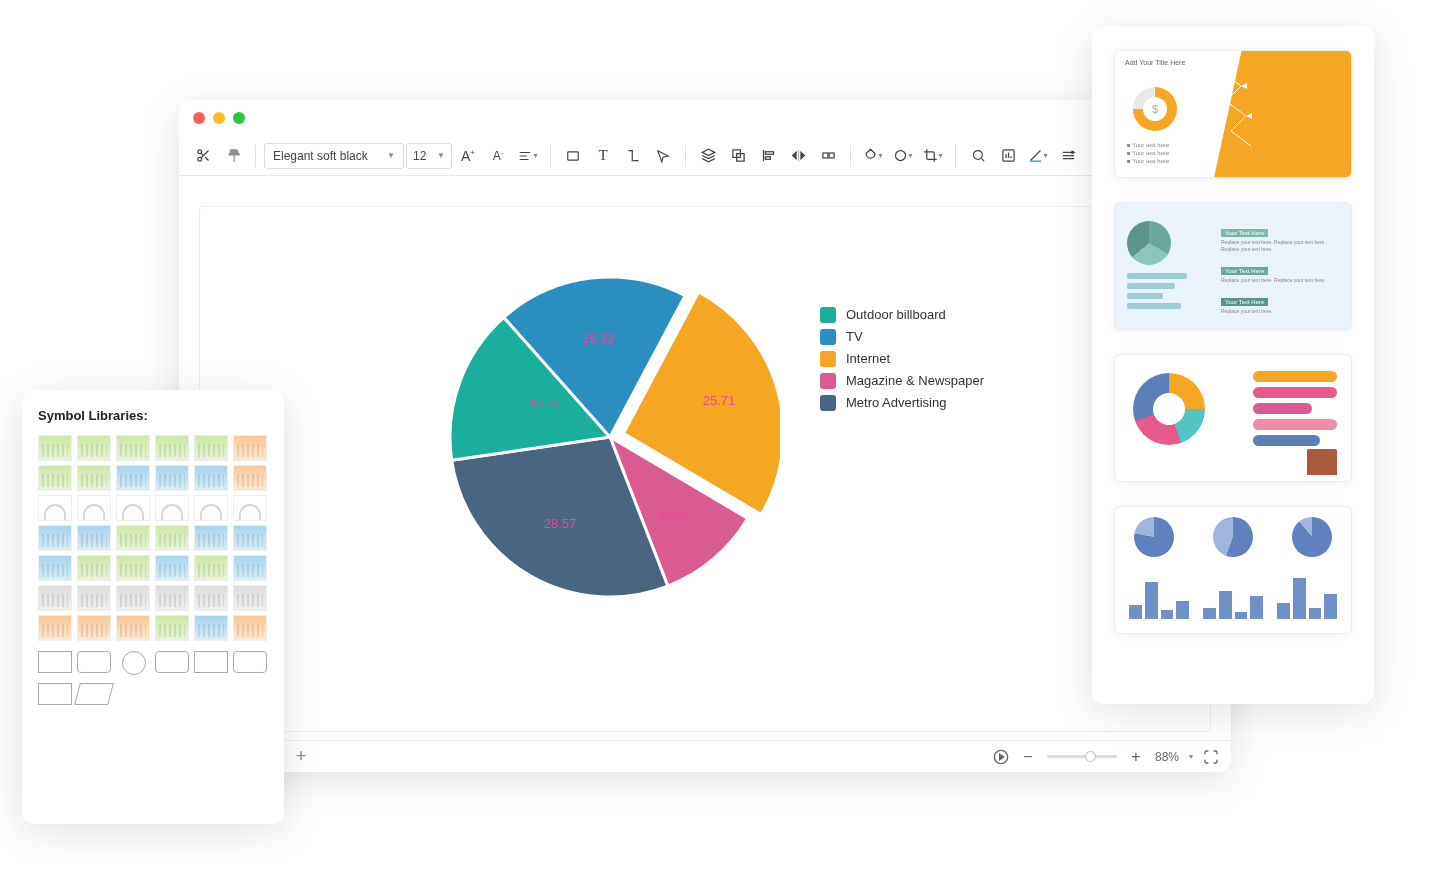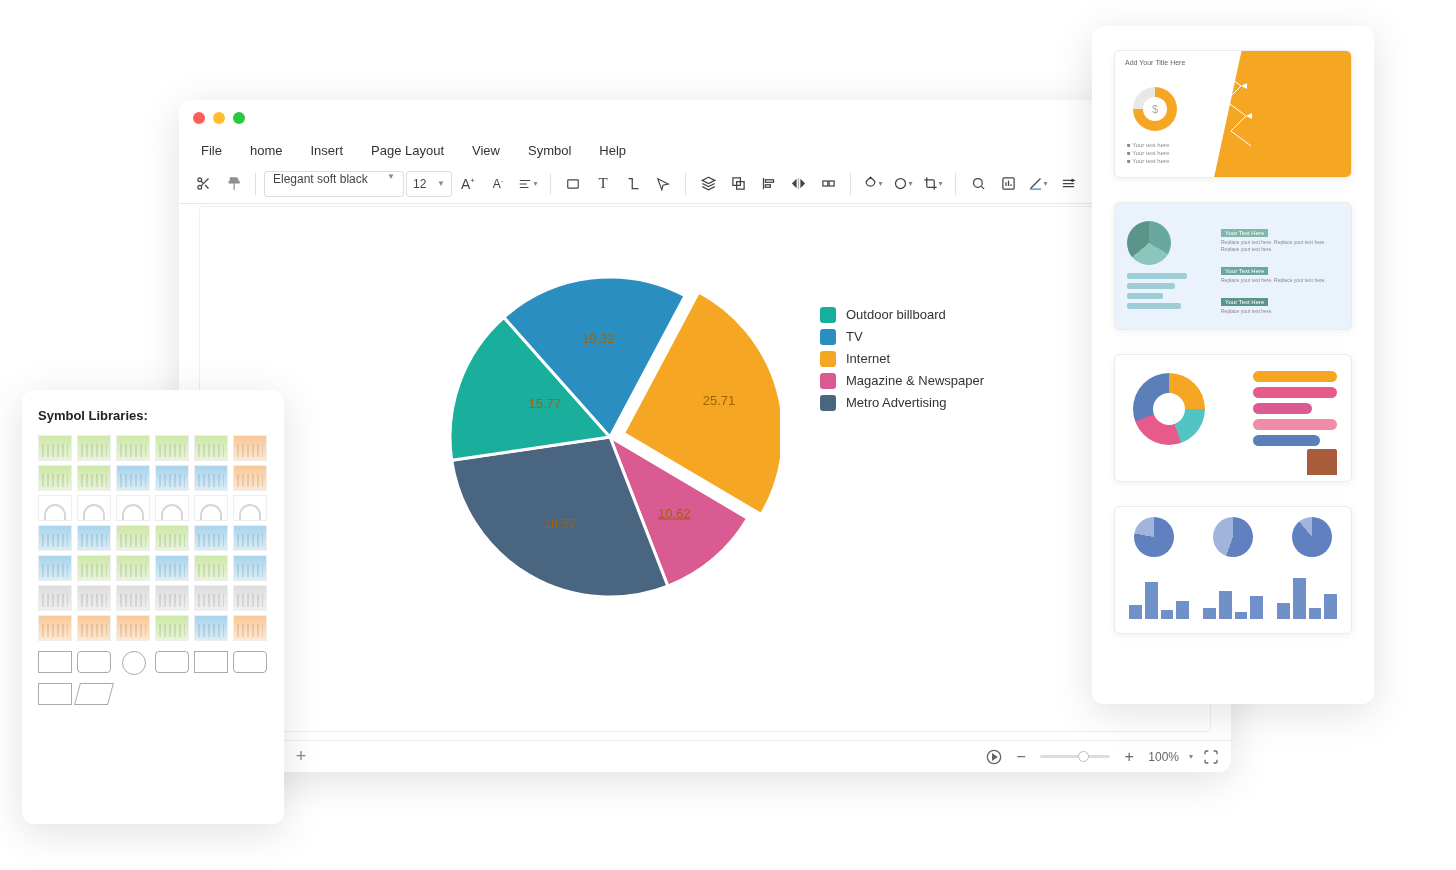--- a/index.html
+++ b/index.html
@@ -11,29 +11,29 @@
 .dot.red { background: #ff5f57; }
 .dot.yellow { background: #ffbd2e; }
 .dot.green { background: #28c840; }
 
 .menubar { height: 28px; display: flex; align-items: center; padding: 0 8px; gap: 0; font-size: 13px; color: #333; }
 .menubar span { padding: 4px 14px; cursor: pointer; }
 
 .toolbar { height: 40px; display: flex; align-items: center; padding: 0 10px; gap: 2px; border-bottom: 1px solid #e8e8e8; }
 .tbtn { width: 28px; height: 28px; display: flex; align-items: center; justify-content: center; cursor: pointer; border-radius: 3px; color: #444; }
 .tsep { width: 1px; height: 22px; background: #e0e0e0; margin: 0 6px; }
-.font-sel { width: 140px; height: 26px; border: 1px solid #ddd; border-radius: 3px; font-size: 12px; padding: 0 8px; display: flex; align-items: flex-start; justify-content: space-between; cursor: pointer; color: #444; }
+.font-sel { width: 140px; height: 26px; border: 1px solid #ddd; border-radius: 3px; font-size: 12px; padding: 0 8px; display: flex; align-items: center; justify-content: space-between; cursor: pointer; color: #444; }
 .size-sel { width: 46px; height: 26px; border: 1px solid #ddd; border-radius: 3px; font-size: 12px; padding: 0 6px; display: flex; align-items: center; justify-content: space-between; cursor: pointer; color: #444; }
 .chev { font-size: 8px; color: #888; }
 
 .canvas { position: absolute; left: 20px; top: 106px; right: 20px; bottom: 40px; background: #fff; border: 1px solid #eee; border-radius: 4px; }
 
 .pie-wrap { position: absolute; left: 240px; top: 60px; }
 .pie-svg { width: 340px; height: 340px; }
-.pie-label { position: absolute; color: #a16207; font-size: 13px; font-weight: 500; transform: translate(-50%, -50%); }
+.pie-label { position: absolute; color: #ec4899; font-size: 13px; font-weight: 500; transform: translate(-50%, -50%); }
 
 .legend { position: absolute; left: 620px; top: 100px; font-size: 13px; color: #333; }
 .legend-item { display: flex; align-items: flex-start; gap: 10px; margin-bottom: 6px; }
 .lsw { width: 16px; height: 16px; border-radius: 3px; }
 
 .statusbar { position: absolute; left: 0; right: 0; bottom: 0; height: 32px; border-top: 1px solid #eee; display: flex; align-items: center; padding: 0 12px; font-size: 12px; color: #666; }
 .sbar-left { display: flex; align-items: center; gap: 10px; }
 .tab-chip { padding: 3px 14px; background: #f6f6f6; border-radius: 4px; }
 .plus { font-size: 18px; cursor: pointer; color: #888; padding: 0 6px; }
 .sbar-right { margin-left: auto; display: flex; align-items: center; gap: 10px; }
@@ -89,29 +89,20 @@
 </head>
 <body>
 
 <div class="main-window">
   <div class="titlebar">
     <div class="dot red"></div>
     <div class="dot yellow"></div>
     <div class="dot green"></div>
   </div>
 
-  <div class="menubar">
-    <span>File</span>
-    <span>home</span>
-    <span>Insert</span>
-    <span>Page Layout</span>
-    <span>View</span>
-    <span>Symbol</span>
-    <span>Help</span>
-  </div>
 
   <div class="toolbar">
     <div class="tbtn">
         <svg width="15" height="15" viewBox="0 0 24 24" fill="none" stroke="currentColor" stroke-width="2">
           <circle cx="6" cy="6" r="3"></circle>
           <circle cx="6" cy="18" r="3"></circle>
           <line x1="20" y1="4" x2="8.12" y2="15.88"></line>
           <line x1="14.47" y1="14.48" x2="20" y2="20"></line>
           <line x1="8.12" y1="8.12" x2="12" y2="12"></line>
         </svg>
@@ -293,21 +284,21 @@
     <div class="sbar-right">
       <svg width="16" height="16" viewBox="0 0 24 24" fill="none" stroke="#666" stroke-width="2">
           <circle cx="12" cy="12" r="10"></circle>
           <polygon points="10 8 16 12 10 16" fill="#666"></polygon>
         </svg>
       <div class="zoom-btn">−</div>
       <div class="zoom-slider">
           <div class="zoom-thumb"></div>
         </div>
       <div class="zoom-btn">+</div>
-      <span>100%</span>
+      <span>88%</span>
       <span class="chev">▾</span>
       <svg width="16" height="16" viewBox="0 0 24 24" fill="none" stroke="#666" stroke-width="2">
           <path d="M8 3H5a2 2 0 0 0-2 2v3m18 0V5a2 2 0 0 0-2-2h-3m0 18h3a2 2 0 0 0 2-2v-3M3 16v3a2 2 0 0 0 2 2h3"></path>
         </svg>
     </div>
   </div>
 </div>
 
 <div class="symlib">
   <h4>Symbol Libraries:</h4>

